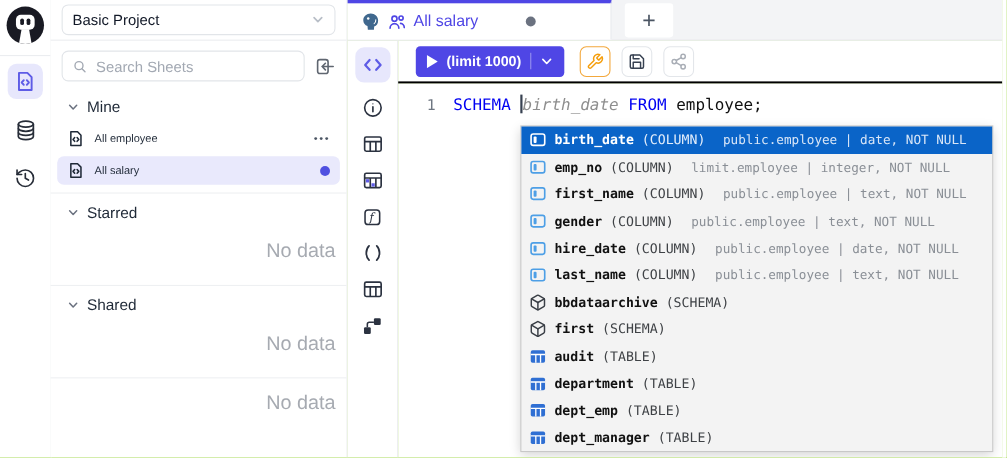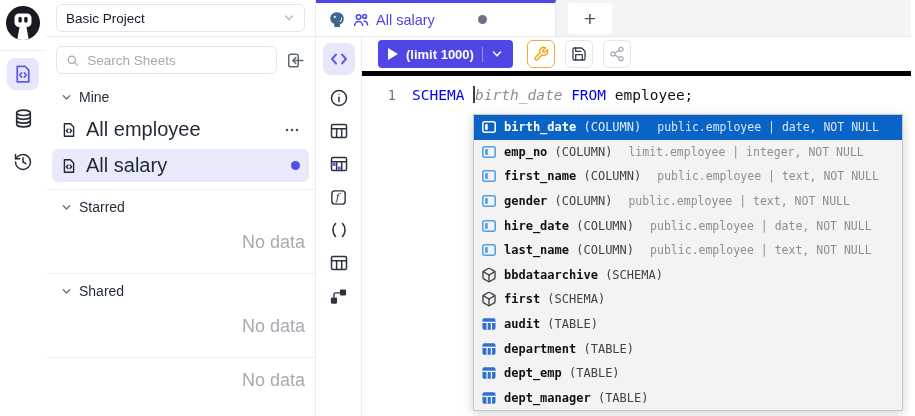--- a/index.html
+++ b/index.html
@@ -25,21 +25,21 @@
   .search-row{display:flex;align-items:center;padding:9px 10px 6px 10px;gap:9px;}
   .search-box{flex:1;height:28px;border:1px solid #e2e5e9;border-radius:6px;display:flex;
               align-items:center;padding:0 9px;gap:6px;box-sizing:border-box;}
   .search-box input{border:none;outline:none;width:100%;font-size:13.5px;color:#374151;
                     font-family:"Liberation Sans",sans-serif;background:transparent;}
   .search-box input::placeholder{color:#a3a9b3;}
   .collapse-btn{color:#5f6670;display:flex;}
   .section-head{display:flex;align-items:center;gap:7px;padding:9px 10px 5px 15px;
                 font-size:14px;font-weight:500;color:#1f2937;}
   .sheet-item{display:flex;align-items:center;gap:9px;margin:3px 6px 0 6px;padding:5px 9px;
-              border-radius:6px;font-size:20px;color:#1f2937;}
+              border-radius:6px;font-size:10px;color:#1f2937;}
   .sheet-item.active{background:#e9e9fc;}
   .more-btn{margin-left:auto;color:#4b5563;display:flex;}
   .item-dot{margin-left:auto;width:9px;height:9px;border-radius:50%;background:#4f50e0;}
   .no-data{padding:12px 10px 13px 31px;color:#a6aab1;font-size:18px;text-align:right;}
   .side-div{height:1px;background:#eef0f2;margin-top:7px;}
 
   
   .iconstrip{position:absolute;left:316px;top:37px;width:46px;height:379px;background:#fff;
              border-right:1px solid #ebedf0;display:flex;flex-direction:column;align-items:center;box-sizing:border-box;}
   .strip-btn{display:flex;align-items:center;justify-content:center;color:#2b3240;margin-top:13px;height:20px;}
@@ -50,21 +50,21 @@
           border-bottom:1px solid #e5e7eb;display:flex;box-sizing:border-box;}
   .tab{width:240px;background:#fff;border-top:3px solid #4f46e5;border-right:1px solid #e5e7eb;
        display:flex;align-items:center;padding:0 12px;gap:7px;box-sizing:border-box;}
   .tab-title{font-size:14.5px;font-weight:500;color:#4f46e5;white-space:nowrap;}
   .tab-dot{width:9px;height:9px;border-radius:50%;background:#6b7280;margin-left:36px;}
   .newtab{width:44px;height:31px;background:#fff;margin:3px 0 0 12px;border-radius:3px;
           display:flex;align-items:center;justify-content:center;font-size:21px;color:#4b5563;}
 
   
   .maintoolbar{position:absolute;left:362px;top:37px;width:553px;height:39px;background:#fff;
-               border-bottom:5px solid #000000;display:flex;align-items:center;padding-left:16px;gap:10px;box-sizing:border-box;}
+               border-bottom:2px solid #000000;display:flex;align-items:center;padding-left:16px;gap:10px;box-sizing:border-box;}
   .run-btn{height:28px;background:#4f46e5;border-radius:4px;color:#fff;display:flex;align-items:center;
            padding:0 10px;gap:8px;font-size:13px;font-weight:bold;margin-right:4px;}
   .run-sep{width:1px;height:15px;background:rgba(255,255,255,.4);}
   .tool-btn{width:28px;height:28px;border:1px solid #e3e6ea;border-radius:6px;background:#fff;
             display:flex;align-items:center;justify-content:center;box-sizing:border-box;}
   .tool-btn.warn{border-color:#f3a83c;}
 
   
   .editor{position:absolute;left:362px;top:76px;width:553px;height:340px;background:#fff;
           font-family:"DejaVu Sans Mono","Liberation Mono",monospace;}

